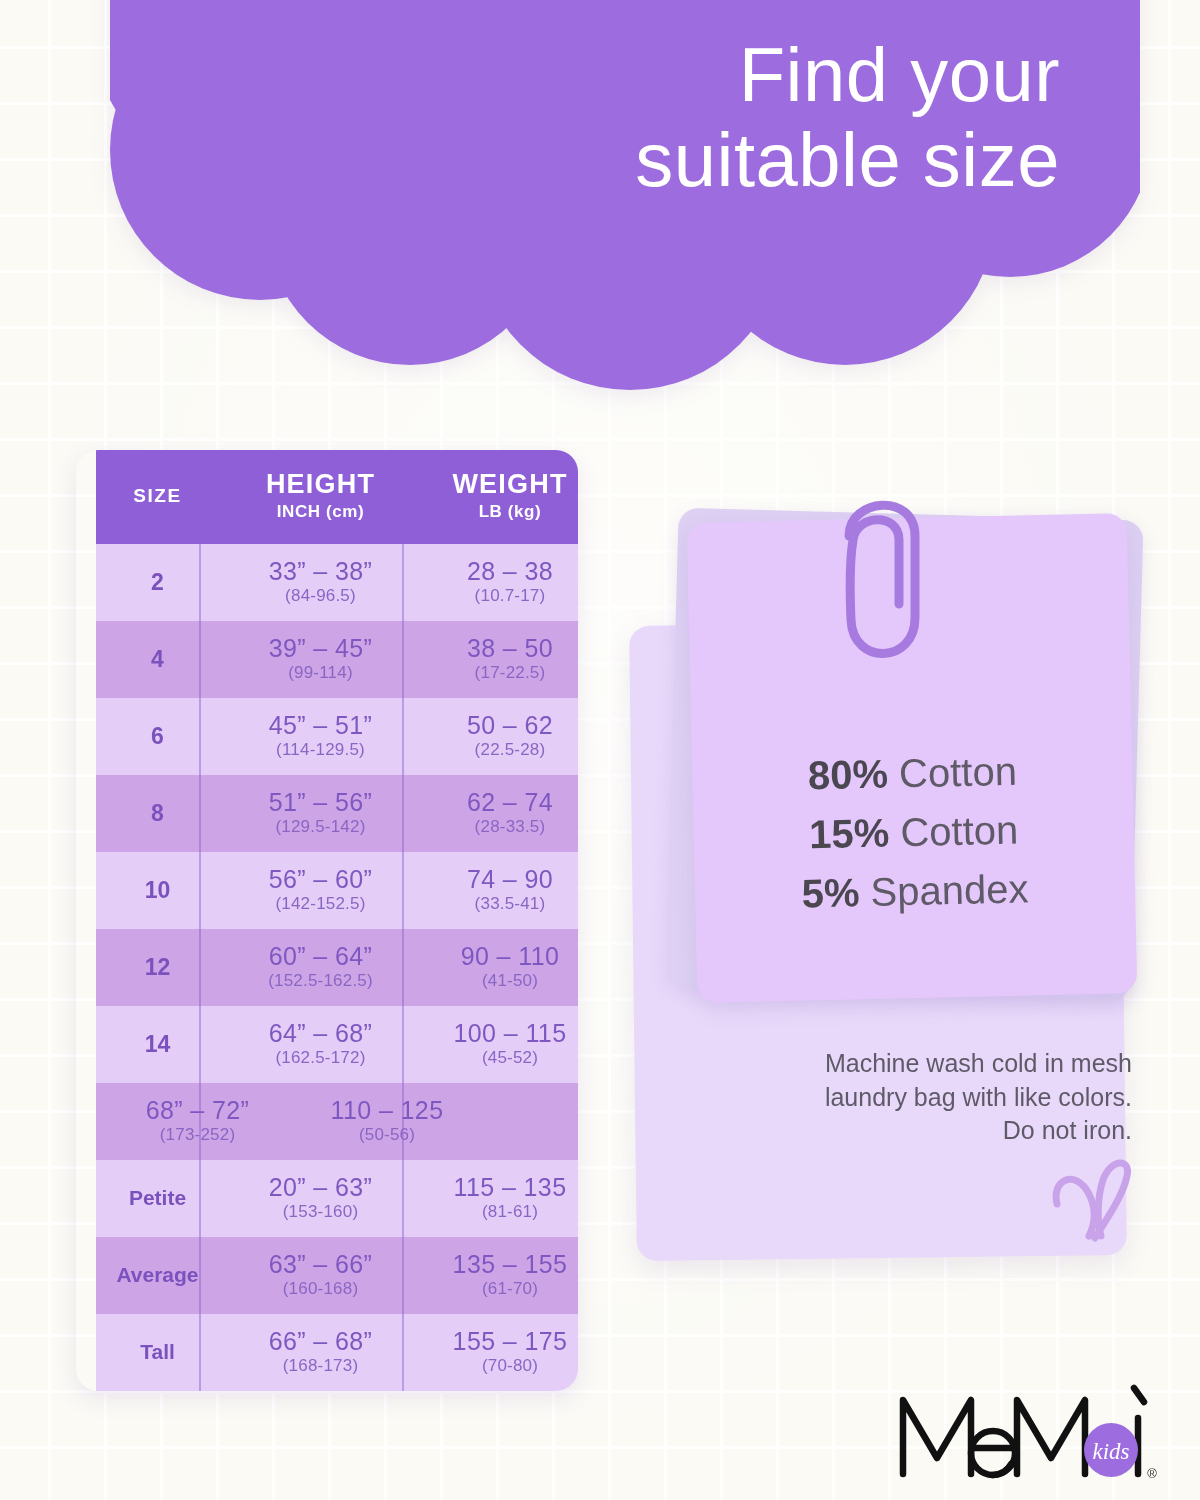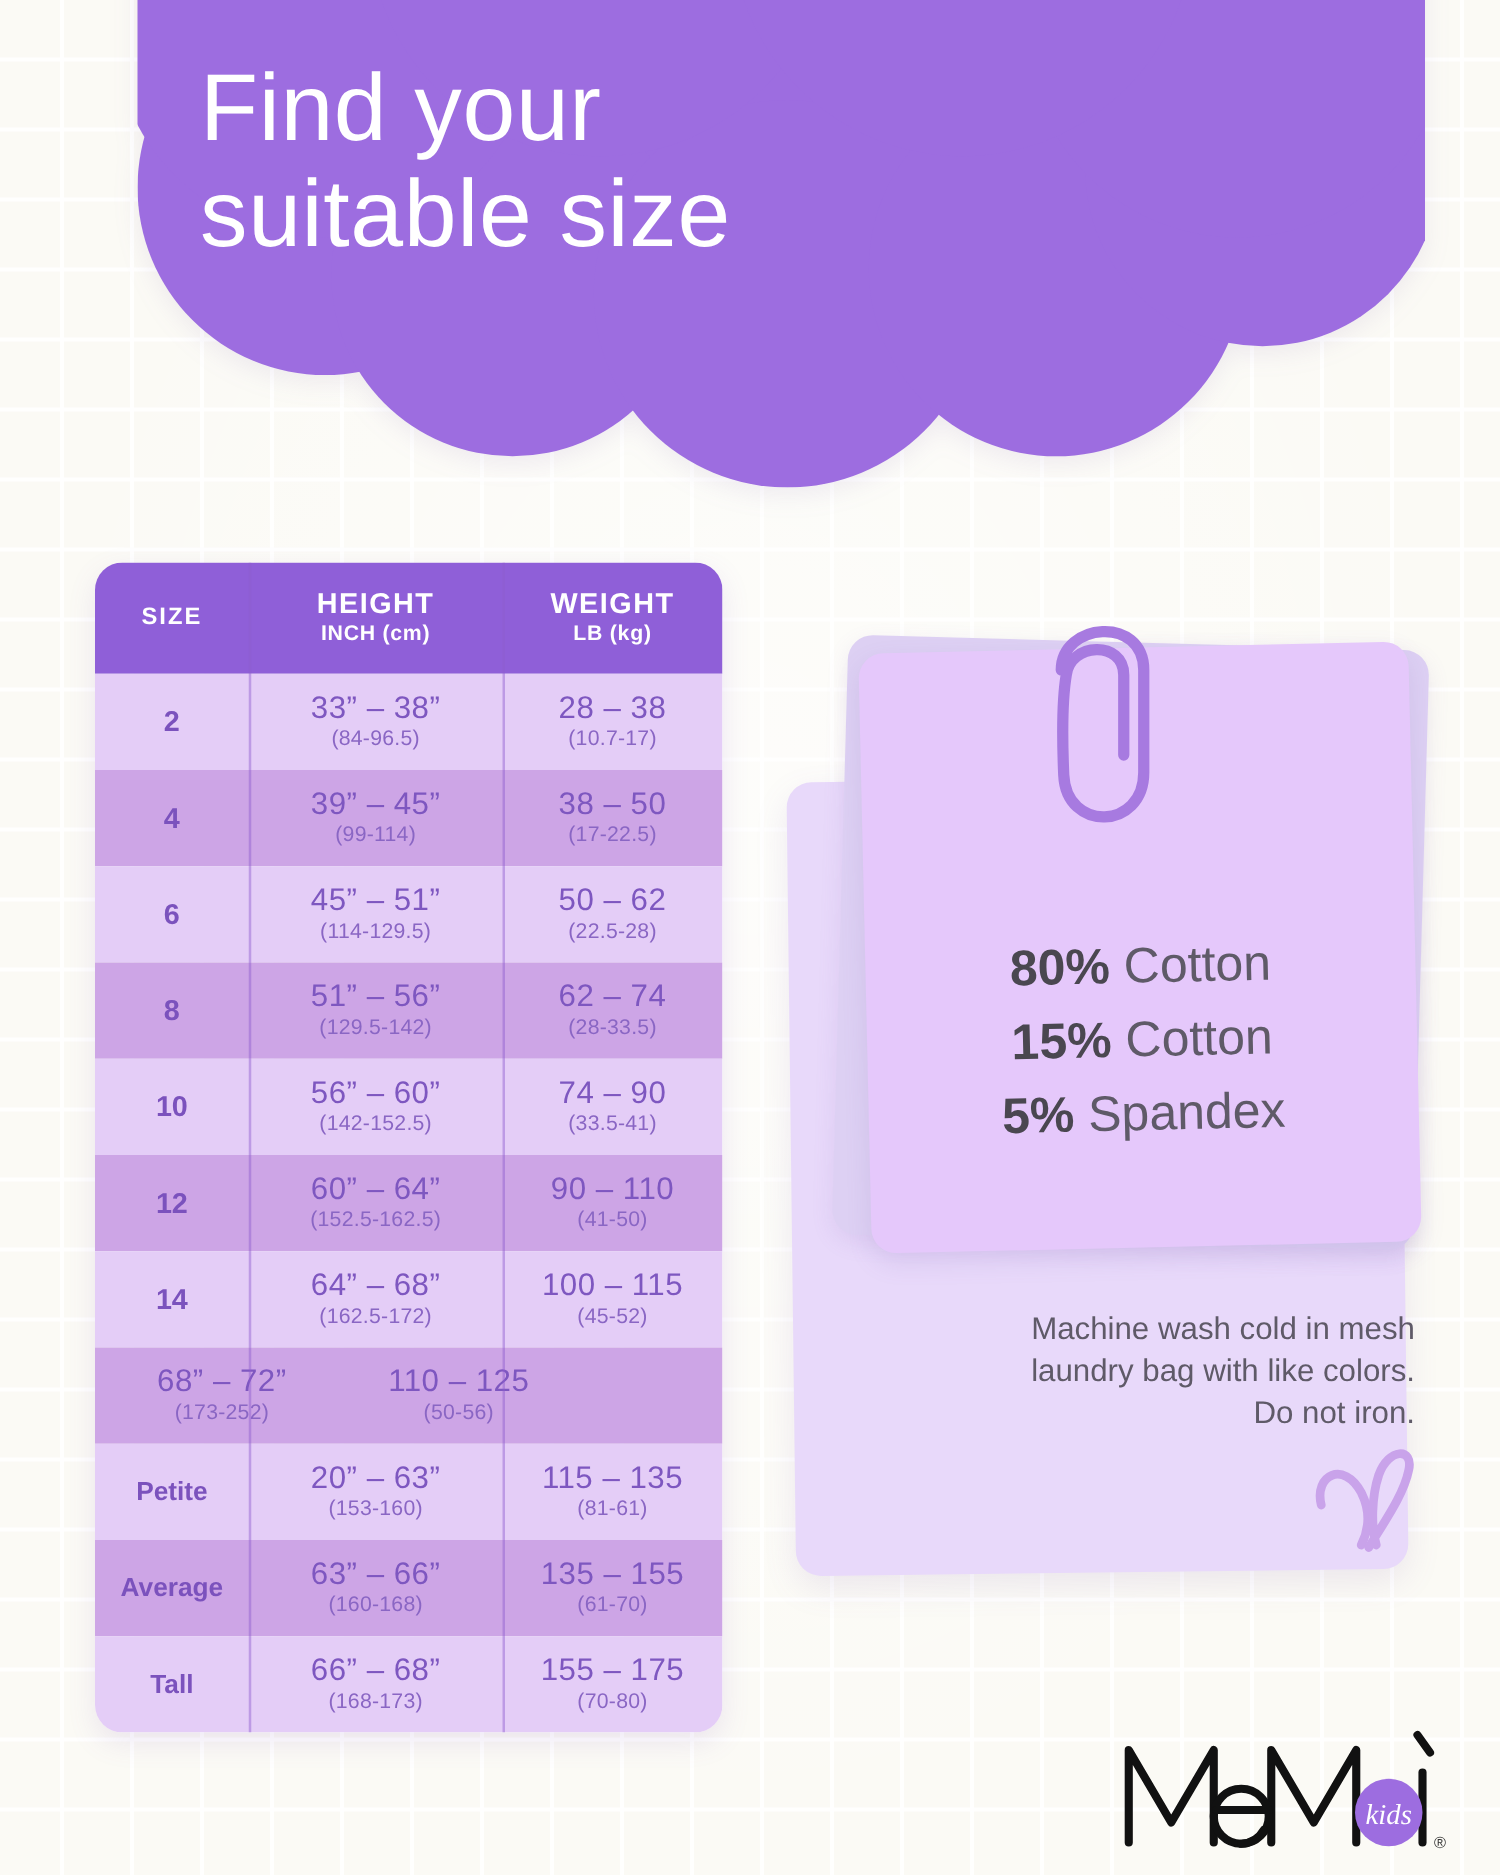--- a/index.html
+++ b/index.html
@@ -30,46 +30,46 @@
 
   
   #cloud-header {
     position:absolute; top:-210px; left:110px;
     width:1030px; height:600px;
   }
   #cloud-header svg { display:block; width:100%; height:100%;
     filter:drop-shadow(0 6px 10px rgba(120,90,170,0.10)); }
 
   #title-block {
-    position:absolute; top:44px; left:160px;
-    width:900px; text-align:left;
+    position:absolute; top:32px; left:160px;
+    width:900px; text-align:right;
     color:#ffffff;
     font-weight:300;
     font-size:76px;
     line-height:1.12;
     letter-spacing:0.5px;
   }
   #title-block .tline { display:block; }
 
   
   #size-table {
     position:absolute; left:76px; top:450px;
     width:502px;
     border-radius:22px;
     overflow:hidden;
     box-shadow:0 8px 22px rgba(130,95,185,0.13);
   }
-  .trow { display:flex; position:relative; }
+  .trow { display:flex; position:relative;margin-left:20px; }
 
   .thead { background:#8f5fd8; }
   .thead .tcell {
     color:#ffffff; text-align:center;
     padding:20px 4px 22px;
   }
-  .th-main { font-size:23px; font-weight:700; letter-spacing:1.2px; line-height:1.1; }
+  .th-main { font-size:27px; font-weight:700; letter-spacing:1.2px; line-height:1.1; }
   .th-sub  { font-size:17px; font-weight:700; letter-spacing:0.6px; margin-top:2px; }
   .th-size { font-size:19px; font-weight:700; letter-spacing:1.6px; line-height:1.0;
              display:flex; align-items:center; justify-content:center; height:100%; }
 
   .c-size   { width:123px; flex:0 0 123px; }
   .c-height { width:203px; flex:0 0 203px; }
   .c-weight { width:176px; flex:0 0 176px; }
 
   .tbody .trow.odd  { background:#e4cdf7; }
   .tbody .trow.even { background:#cda5e6; }

